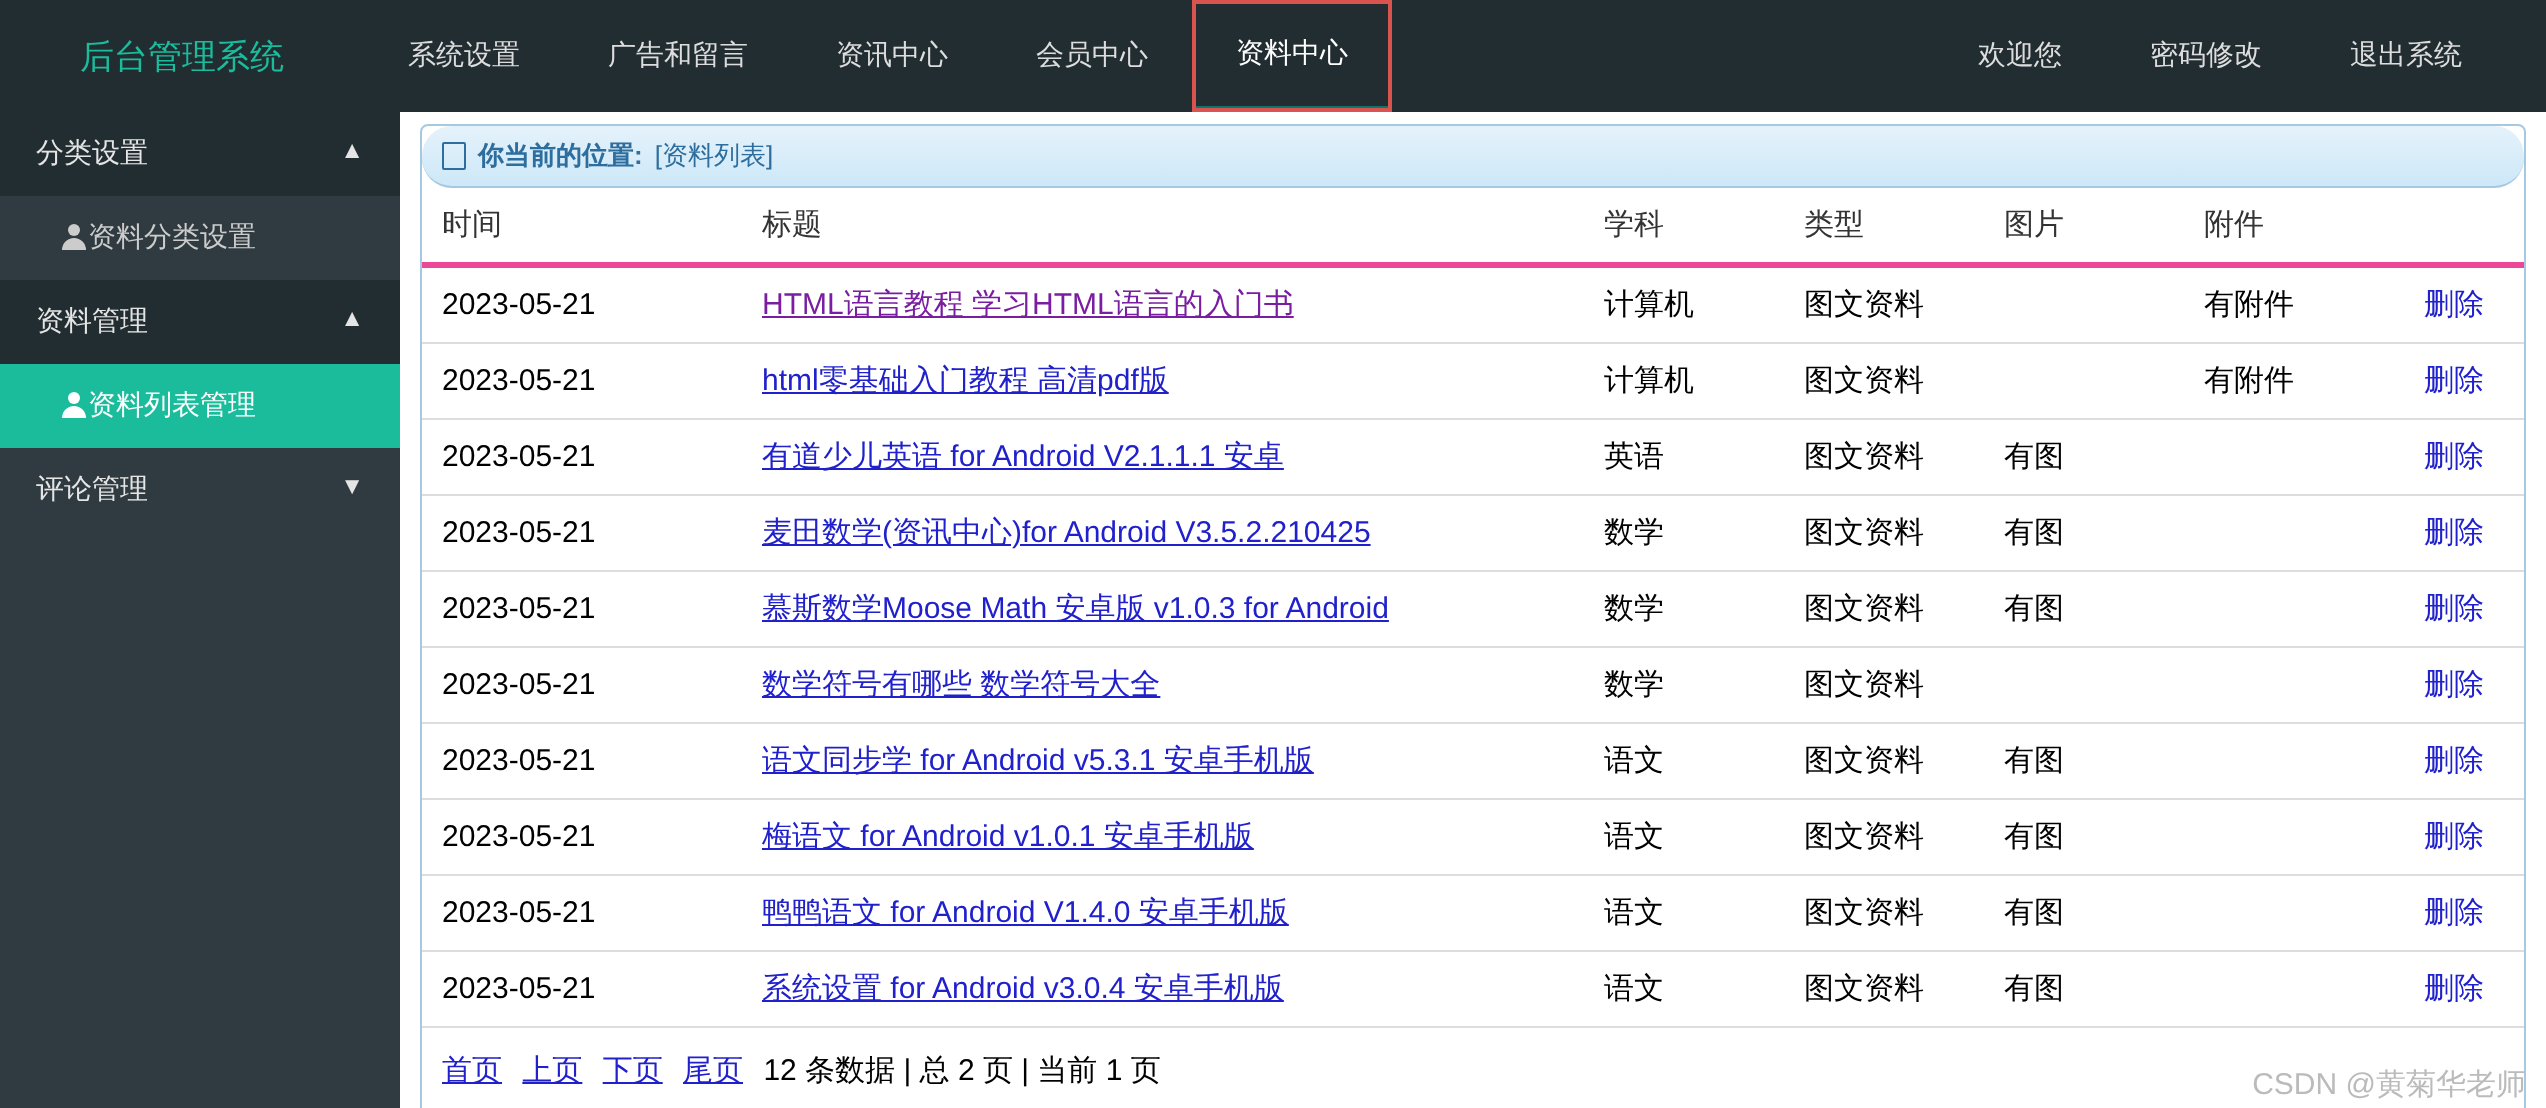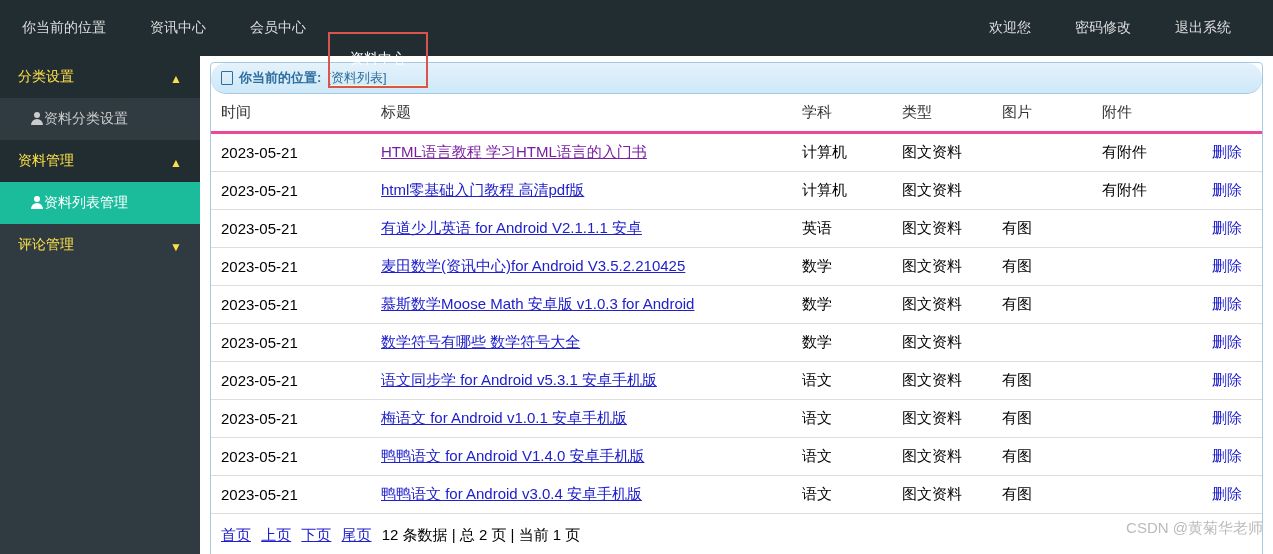--- a/index.html
+++ b/index.html
@@ -1,55 +1,57 @@
 <!DOCTYPE html>
 <html><head>
 <meta charset="utf-8">
 <style>
   * { box-sizing: border-box; margin: 0; padding: 0; }
   body { font-family: Arial, "Microsoft YaHei", sans-serif; font-size: 14px; background: #fff; width: 1273px; height: 554px; overflow: hidden; }
   .topbar { background: #222d32; height: 56px; display: flex; align-items: center; color: #ccc; }
   .logo { color: #1abc9c; font-size: 17px; padding: 0 40px; white-space: nowrap; }
   .nav { display: flex; height: 100%; flex: 1; }
   .nav-item { padding: 0 22px; display: flex; align-items: center; cursor: pointer; color: #ddd; height: 100%; position: relative; }
-  .nav-item.active { color: #fff; border-bottom: 3px solid #fef9c3; margin-top: 32px; }
+  .nav-item.active { color: #fff; border-bottom: 3px solid #0f766e; }
   .nav-item.highlight { outline: 2px solid #d9534f; outline-offset: -2px; }
   .nav-right { display: flex; height: 100%; margin-left: auto; padding-right: 20px; }
   .layout { display: flex; height: calc(100% - 56px); }
   .sidebar { width: 200px; background: #2f3b40; color: #ddd; }
-  .sb-group { background: #222d32; padding: 12px 18px; display: flex; justify-content: space-between; align-items: flex-end; cursor: pointer; color:#fde047;}
+  .sb-group { background: #222d32; padding: 12px 18px; display: flex; justify-content: space-between; align-items: flex-start; cursor: pointer; color:#e5e5e5;}
   .sb-item { padding: 12px 18px 12px 30px; display: flex; align-items: center; cursor: pointer; color:#ccc;}
   .sb-item.active { background: #1abc9c; color: #fff; }
   .chev { font-size: 12px; }
   .main { flex: 1; padding: 6px 10px 10px 10px; background: #fff; overflow:auto;}
   .panel { border: 1px solid #a6c9e2; border-radius: 4px; overflow: hidden; }
   .panel-head { background: linear-gradient(#e5f2fb, #cde8f8); border-bottom: 1px solid #a6c9e2; padding: 6px 10px; font-size: 13px; display:flex; align-items:center; gap:6px;border-radius:15px;}
   .panel-head .bc-label { font-weight: bold; color:#2e6e9e;}
   .panel-head .bc-val { color:#2e6e9e;}
   .doc-icon { width:12px; height:14px; border:1px solid #2e6e9e; border-radius:1px; position:relative; display:inline-block;}
   table { width: 100%; border-collapse: collapse; }
   th, td { text-align: left; padding: 9px 10px; border-bottom: 1px solid #ddd; font-size:15px;}
   th { font-weight: normal; color:#333; border-bottom:3px solid #ec4899;}
   td.link a, .title-link { color: #2020cc; text-decoration: underline; cursor:pointer;}
   .title-visited { color: #7a1ea1; text-decoration: underline; cursor:pointer;}
   .del { color: #2020cc; cursor:pointer;}
   .pager { padding: 12px 10px; font-size:15px;}
   .pager a { color:#2020cc; text-decoration: underline; margin-right:6px; cursor:pointer;}
-  .watermark { position:absolute; right:10px; bottom:16px; color:#bbb; font-size:15px;}
+  .watermark { position:absolute; right:10px; bottom:2px; color:#bbb; font-size:15px;}
   .person-icon { width:14px; height:14px; display:inline-block; }
   .person-icon::before{content:""; display:block; width:6px;height:6px;border-radius:50%; background:#ccc; margin:0 auto;}
   .person-icon::after{content:""; display:block; width:12px;height:6px;border-radius:6px 6px 0 0; background:#ccc; margin:1px auto 0;}
   .sb-item.active .person-icon::before,.sb-item.active .person-icon::after{ background:#fff;}
 </style>
 </head>
 <body>
 
 <div class="topbar">
+  <div class="logo">后台管理系统</div>
   <div class="nav">
-    <div class="nav-item">你当前的位置</div>
+    <div class="nav-item">系统设置</div>
+    <div class="nav-item">广告和留言</div>
     <div class="nav-item">资讯中心</div>
     <div class="nav-item">会员中心</div>
     <div class="nav-item active highlight">资料中心</div>
   </div>
   <div class="nav-right">
     <div class="nav-item">欢迎您</div>
     <div class="nav-item">密码修改</div>
     <div class="nav-item">退出系统</div>
   </div>
 </div>
@@ -174,21 +176,21 @@
               <td>2023-05-21</td>
               <td><span class="title-link">鸭鸭语文 for Android V1.4.0 安卓手机版</span></td>
               <td>语文</td>
               <td>图文资料</td>
               <td>有图</td>
               <td></td>
               <td><span class="del">删除</span></td>
             </tr>
             <tr>
               <td>2023-05-21</td>
-              <td><span class="title-link">鸭鸭语文 for Android v3.0.4 安卓手机版</span></td>
+              <td><span class="title-link">系统设置 for Android v3.0.4 安卓手机版</span></td>
               <td>语文</td>
               <td>图文资料</td>
               <td>有图</td>
               <td></td>
               <td><span class="del">删除</span></td>
             </tr>
           </tbody>
       </table>
       <div class="pager">
         <a>首页</a>

